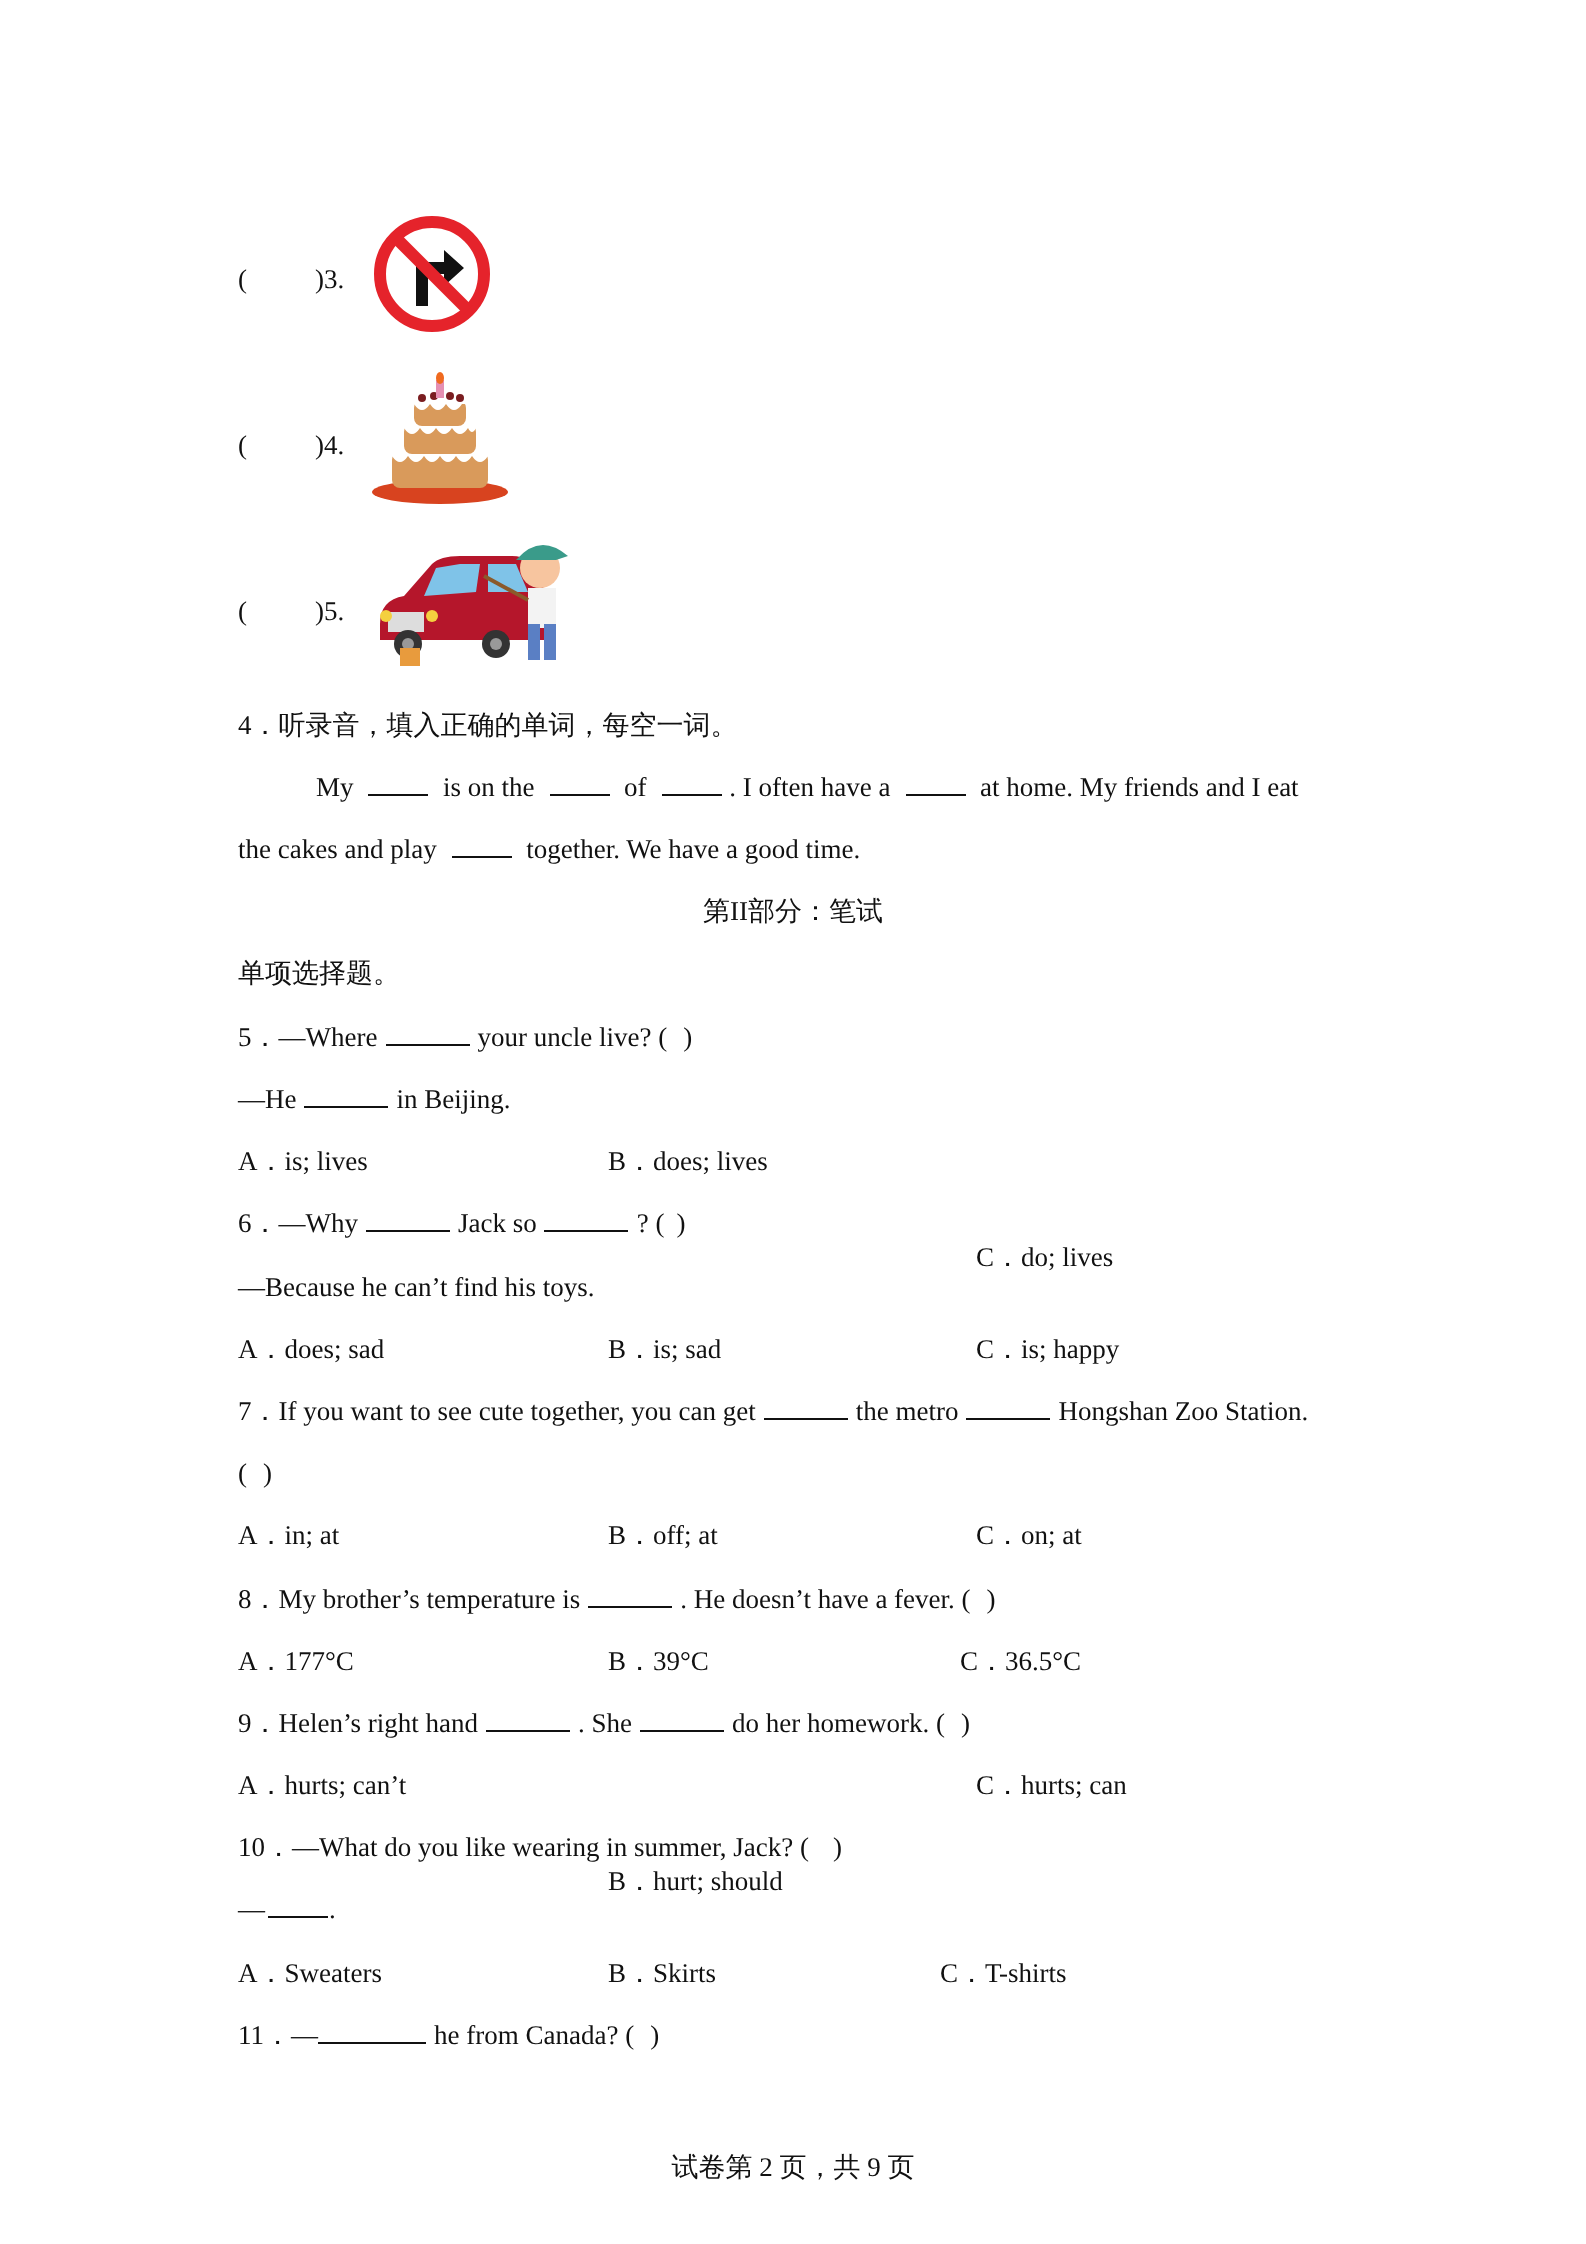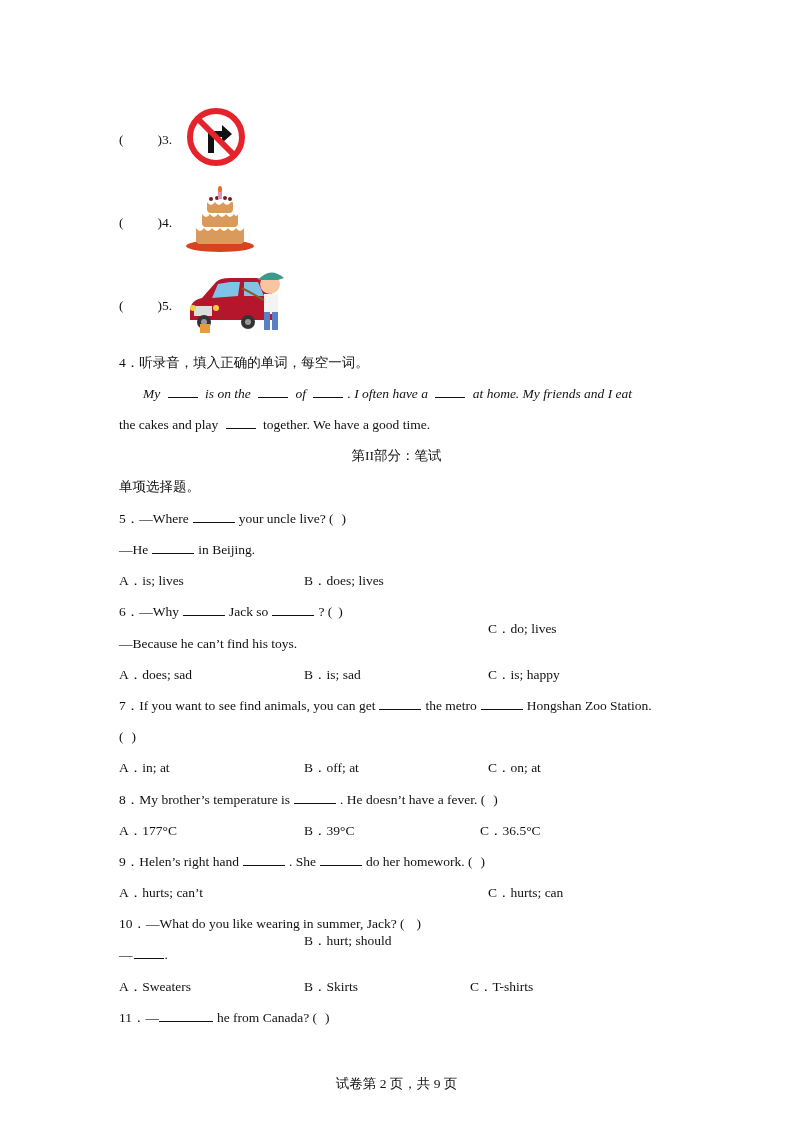--- a/index.html
+++ b/index.html
@@ -61,21 +61,21 @@
     <circle cx="84" cy="16" r="10" fill="#f7c59f"></circle>
     <path d="M72 12 Q84 -2 98 10 L92 12 Z" fill="#3a9b8a"></path>
     <rect x="78" y="26" width="14" height="20" fill="#f3f3f3"></rect>
     <rect x="78" y="44" width="6" height="18" fill="#5a7fc4"></rect>
       <rect x="86" y="44" width="6" height="18" fill="#5a7fc4"></rect>
     <line x1="78" y1="32" x2="56" y2="20" stroke="#8b5a2b" stroke-width="2"></line>
   </svg>
 </div>
 
 <div class="abs" style="left:119px;top:356px;">4．听录音，填入正确的单词，每空一词。</div>
-<div class="abs" style="left:143px;top:387px;font-style:italic;">
+<div class="abs" style="left:158px;top:387px;">
   <span>My</span>
   <span class="blank b5"></span>
   <span>is on the</span>
   <span class="blank b5"></span>
   <span>of</span>
   <span class="blank b5"></span><span>. I often have a</span>
   <span class="blank b5"></span>
   <span>at home. My friends and I eat</span>
 </div>
 <div class="abs" style="left:119px;top:418px;">
@@ -99,21 +99,21 @@
 
 <div class="abs" style="left:119px;top:605px;">
   <span>6．</span><span>—Why</span><span class="blank b6"></span><span>Jack so</span><span class="blank b6"></span><span>? (</span><span style="display:inline-block;width:6px;"></span><span>)</span>
 </div>
 <div class="abs" style="left:119px;top:637px;">—Because he can’t find his toys.</div>
 <div class="opt" style="left:119px;top:668px;">A．does; sad</div>
 <div class="opt" style="left:304px;top:668px;">B．is; sad</div>
 <div class="opt" style="left:488px;top:668px;">C．is; happy</div>
 
 <div class="abs" style="left:119px;top:699px;">
-  <span>7．</span><span>If you want to see find animals, you can get</span><span class="blank b6"></span><span>the metro</span><span class="blank b6"></span><span>Hongshan Zoo Station.</span>
+  <span>7．</span><span>If you want to see cute together, you can get</span><span class="blank b6"></span><span>the metro</span><span class="blank b6"></span><span>Hongshan Zoo Station.</span>
 </div>
 <div class="abs" style="left:119px;top:730px;">
   <span>(</span><span style="display:inline-block;width:8px;"></span><span>)</span>
 </div>
 <div class="opt" style="left:119px;top:761px;">A．in; at</div>
 <div class="opt" style="left:304px;top:761px;">B．off; at</div>
 <div class="opt" style="left:488px;top:761px;">C．on; at</div>
 
 <div class="abs" style="left:119px;top:793px;">
   <span>8．</span><span>My brother’s temperature is</span><span class="blank b6"></span><span>. He doesn’t have a fever. (</span><span style="display:inline-block;width:8px;"></span><span>)</span>

